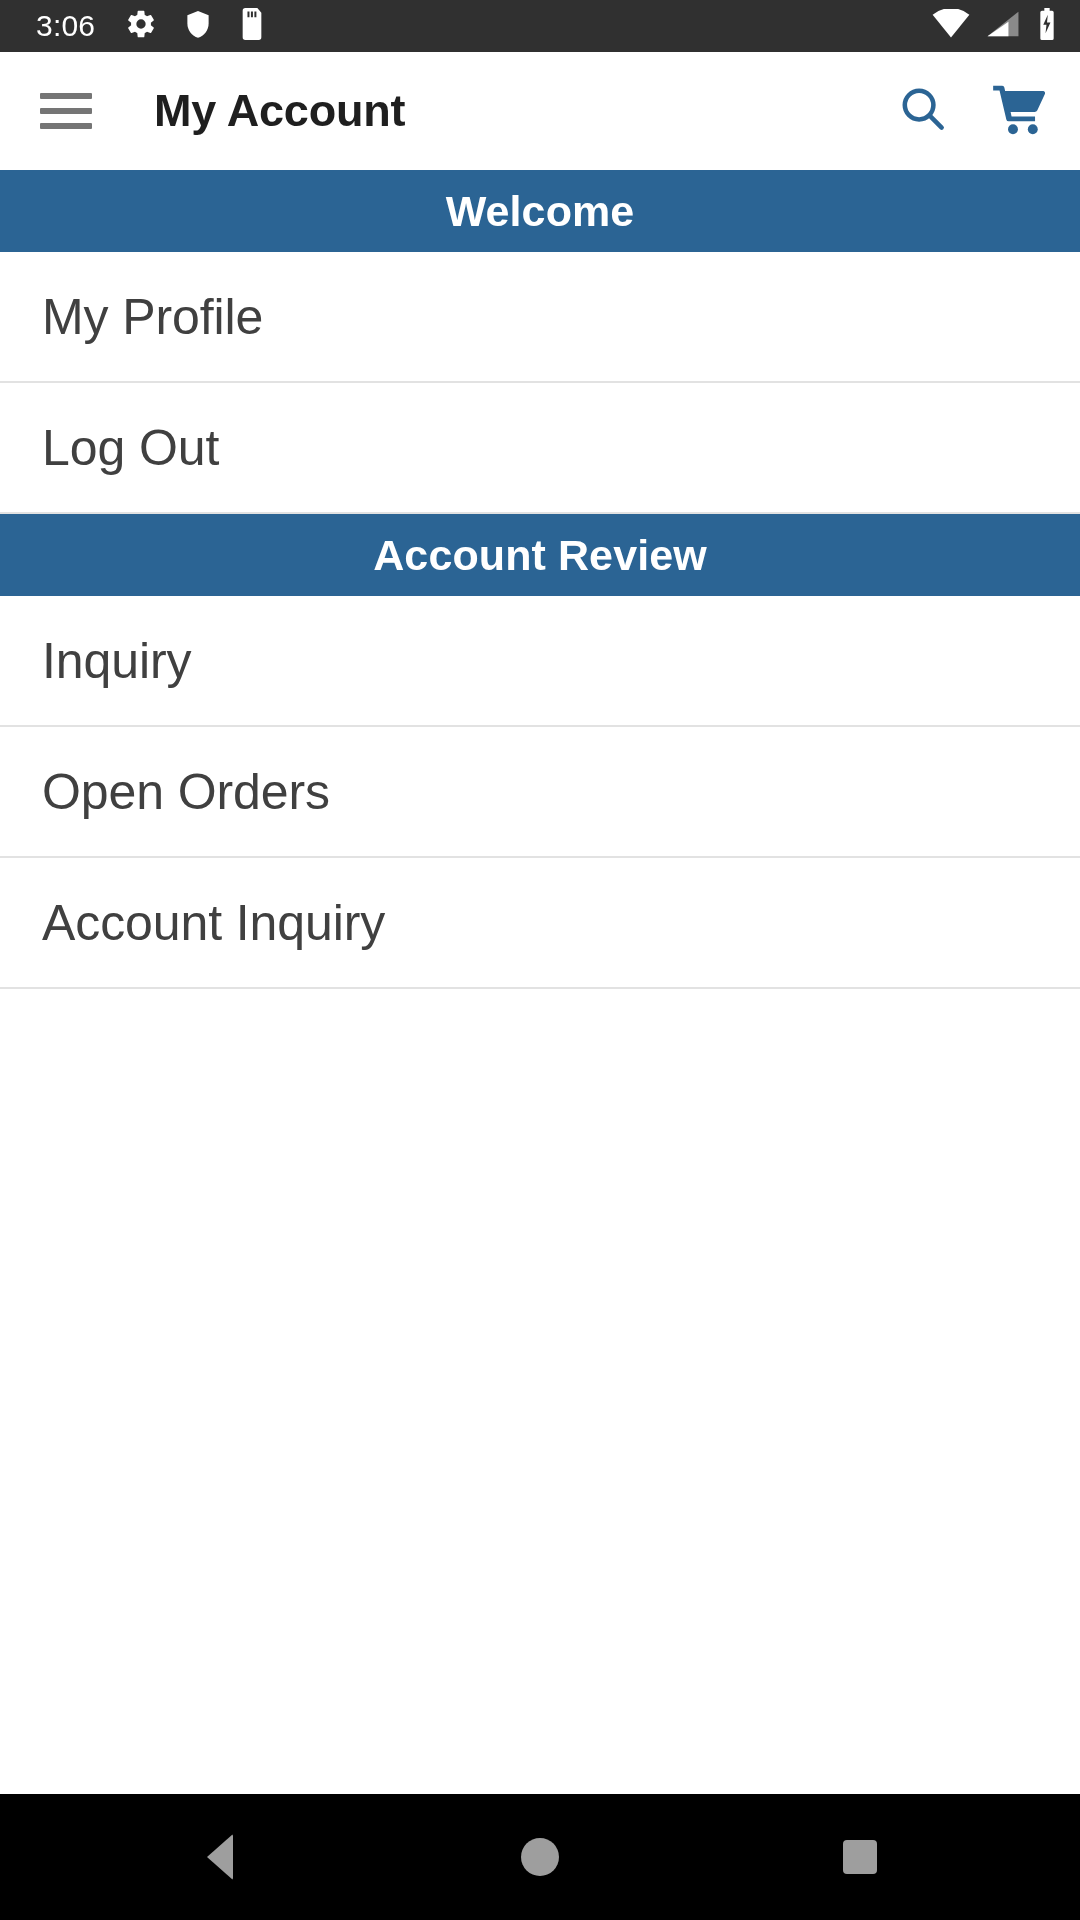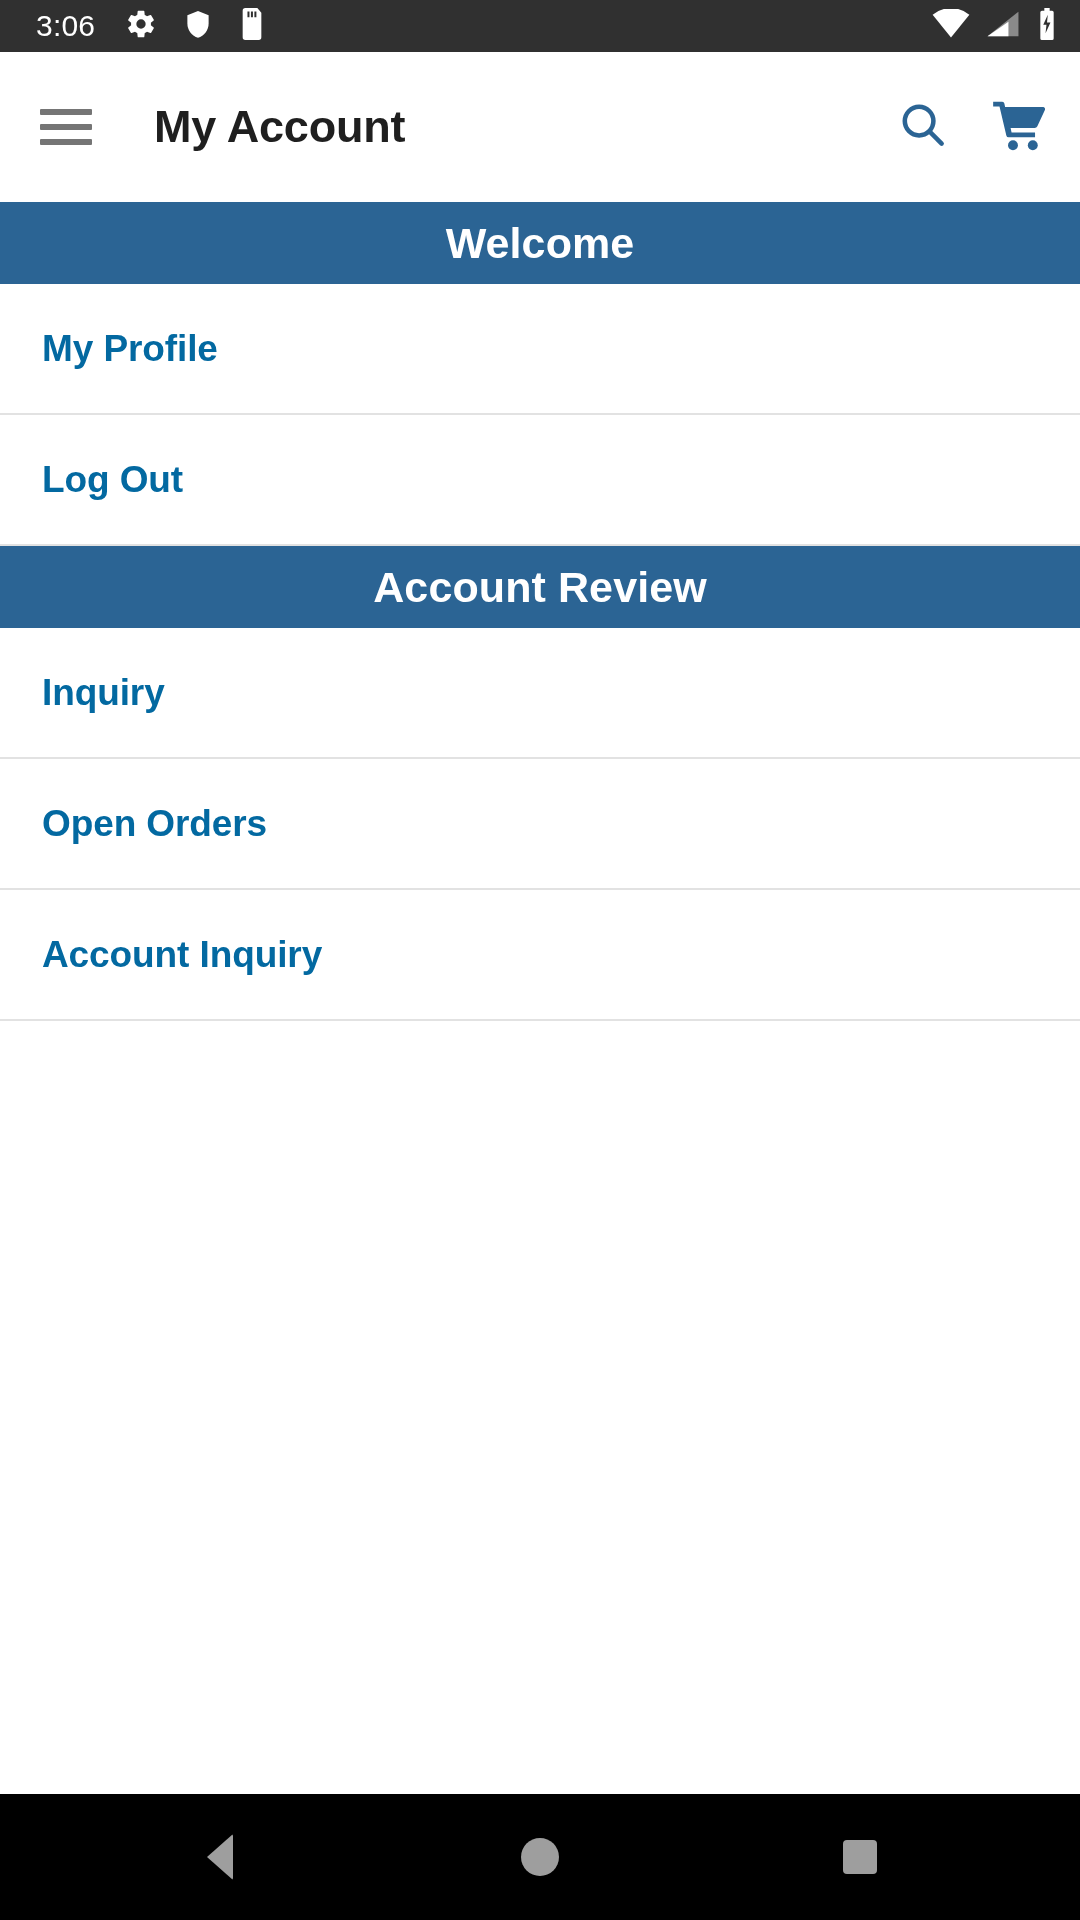--- a/index.html
+++ b/index.html
@@ -13,21 +13,20 @@
   }
 
   #screen {
     position: relative;
     width: 1080px;
     height: 1920px;
     overflow: hidden;
     background: #ffffff;
     display: flex;
     flex-direction: column;
-    gap: 16px;
   }
 
   
   .status-bar {
     height: 52px;
     background: #303030;
     display: flex;
     align-items: center;
     padding: 0 22px 0 36px;
     flex: 0 0 52px;
@@ -128,23 +127,23 @@
     height: 131px;
     flex: 0 0 131px;
     background: #ffffff;
     display: flex;
     align-items: center;
     padding-left: 42px;
     border-bottom: 2px solid #e2e2e2;
     cursor: pointer;
   }
   .list-item-label {
-    font-size: 37px;
-    font-weight: 700;
-    color: #0369a1;
+    font-size: 50px;
+    font-weight: 400;
+    color: #404040;
     letter-spacing: -0.1px;
   }
   .list-filler { flex: 1 1 auto; background:#ffffff; }
 
   
   .nav-bar {
     height: 126px;
     flex: 0 0 126px;
     background: #000000;
     display: flex;

